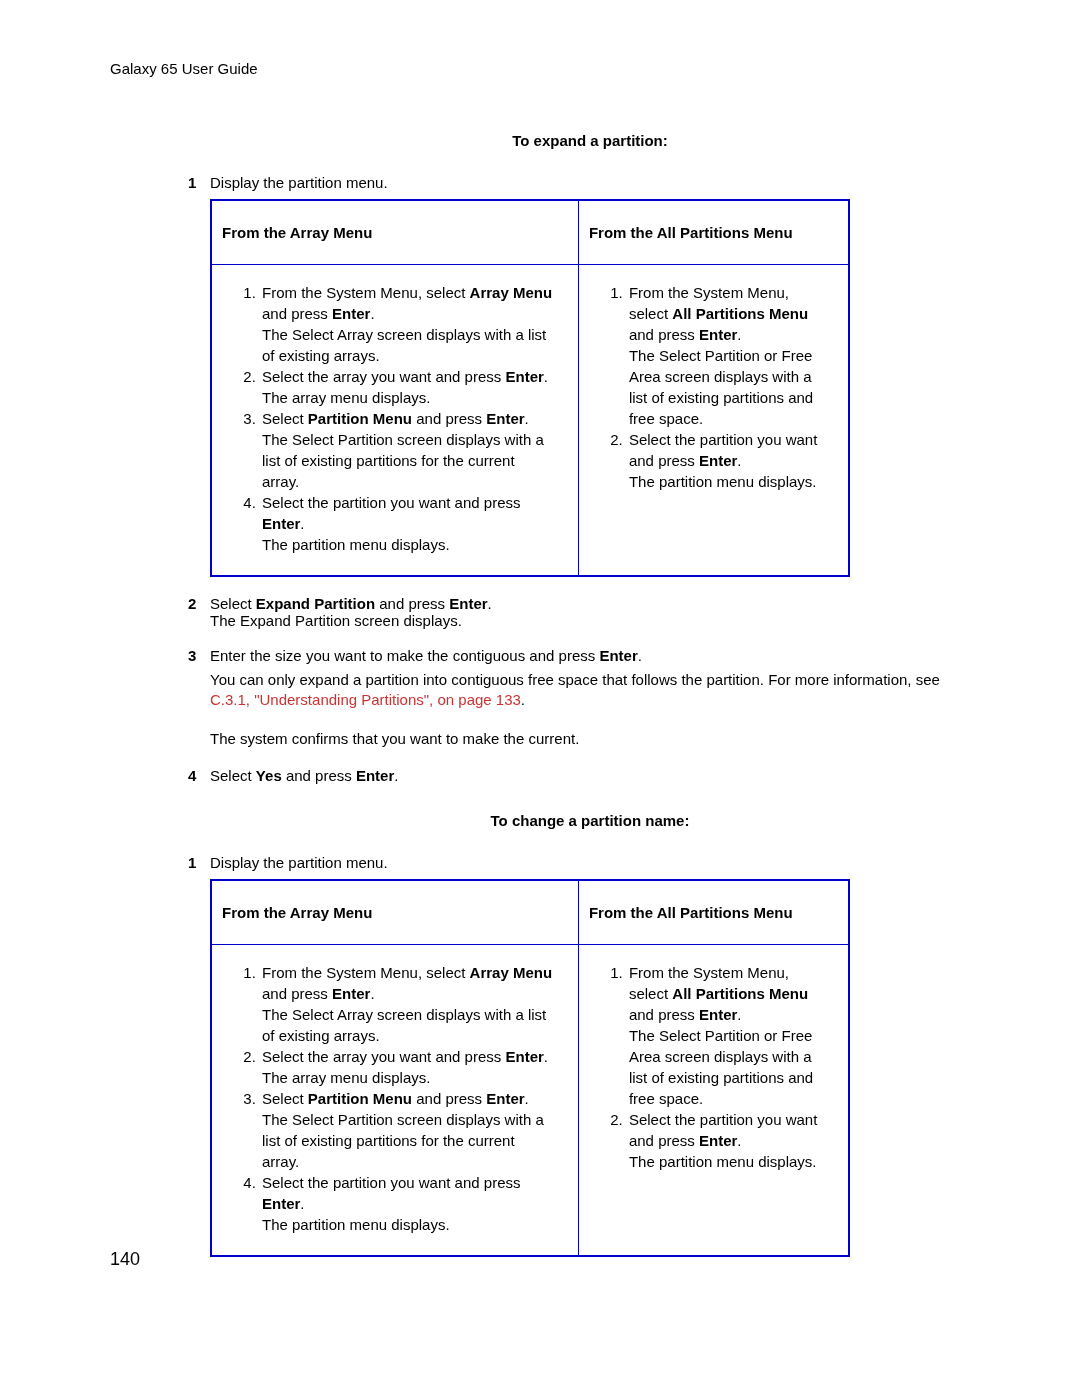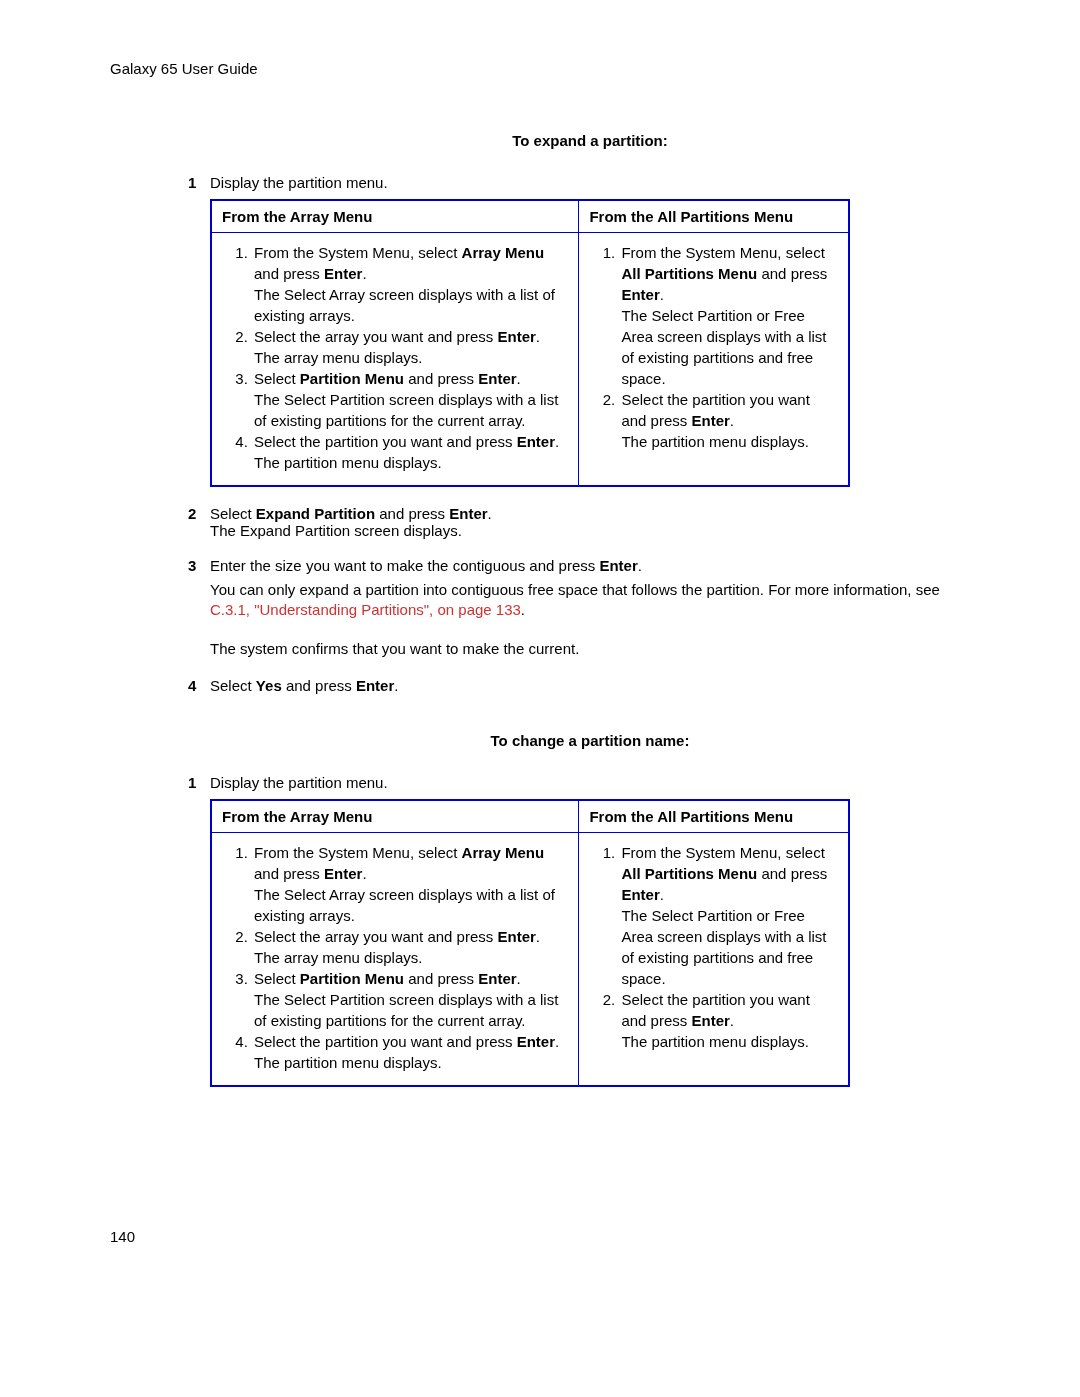--- a/index.html
+++ b/index.html
@@ -50,26 +50,26 @@
     margin-bottom: 18px;
   }
   .table td {
     border: 1px solid #0000cc;
     vertical-align: top;
     padding: 5px 10px 8px 10px;
     line-height: 1.4;
   }
   .table-header td {
     font-weight: bold;
-    padding: 5px 10px;
+    padding: 21px 10px;
   }
   .col1 { width: 375px; }
   .col2 { width: 265px; }
   ol.inner {
-    margin: 4px;
+    margin: 12px;
     padding-left: 26px;
   }
   ol.inner li {
     margin: 0;
     padding-left: 2px;
   }
   .section-row {
     display: flex;
     align-items: baseline;
     margin-top: 40px;
@@ -86,21 +86,21 @@
     font-size: 25px;
     font-weight: bold;
   }
   .xref {
     color: #cc3333;
   }
   .pagenum {
     position: absolute;
     bottom: 45px;
     left: 110px;
-    font-size: 15px;
+    font-size: 18px;
   }
   b.k { font-weight: bold; }
 </style>
 </head>
 <body>
 
 <div class="page">
 
   <div class="header">Galaxy 65 User Guide</div>
 
@@ -151,21 +151,21 @@
       </div>
       <div class="para">The system confirms that you want to make the current.</div>
     </div>
 
     <div class="numbered-list">
       <span class="num">4</span>
       <span>Select </span><b class="k">Yes</b><span> and press </span><b class="k">Enter</b><span>.</span>
     </div>
 
 
-    <div class="bold-heading" style="margin-top:38px;">To change a partition name:</div>
+    <div class="bold-heading" style="margin-top:28px;">To change a partition name:</div>
 
     <div class="numbered-list">
       <span class="num">1</span>
       <span>Display the partition menu.</span>
       <table class="table">
         <tbody>
             <tr class="table-header">
           <td class="col1">From the Array Menu</td>
           <td class="col2">From the All Partitions Menu</td>
         </tr>

